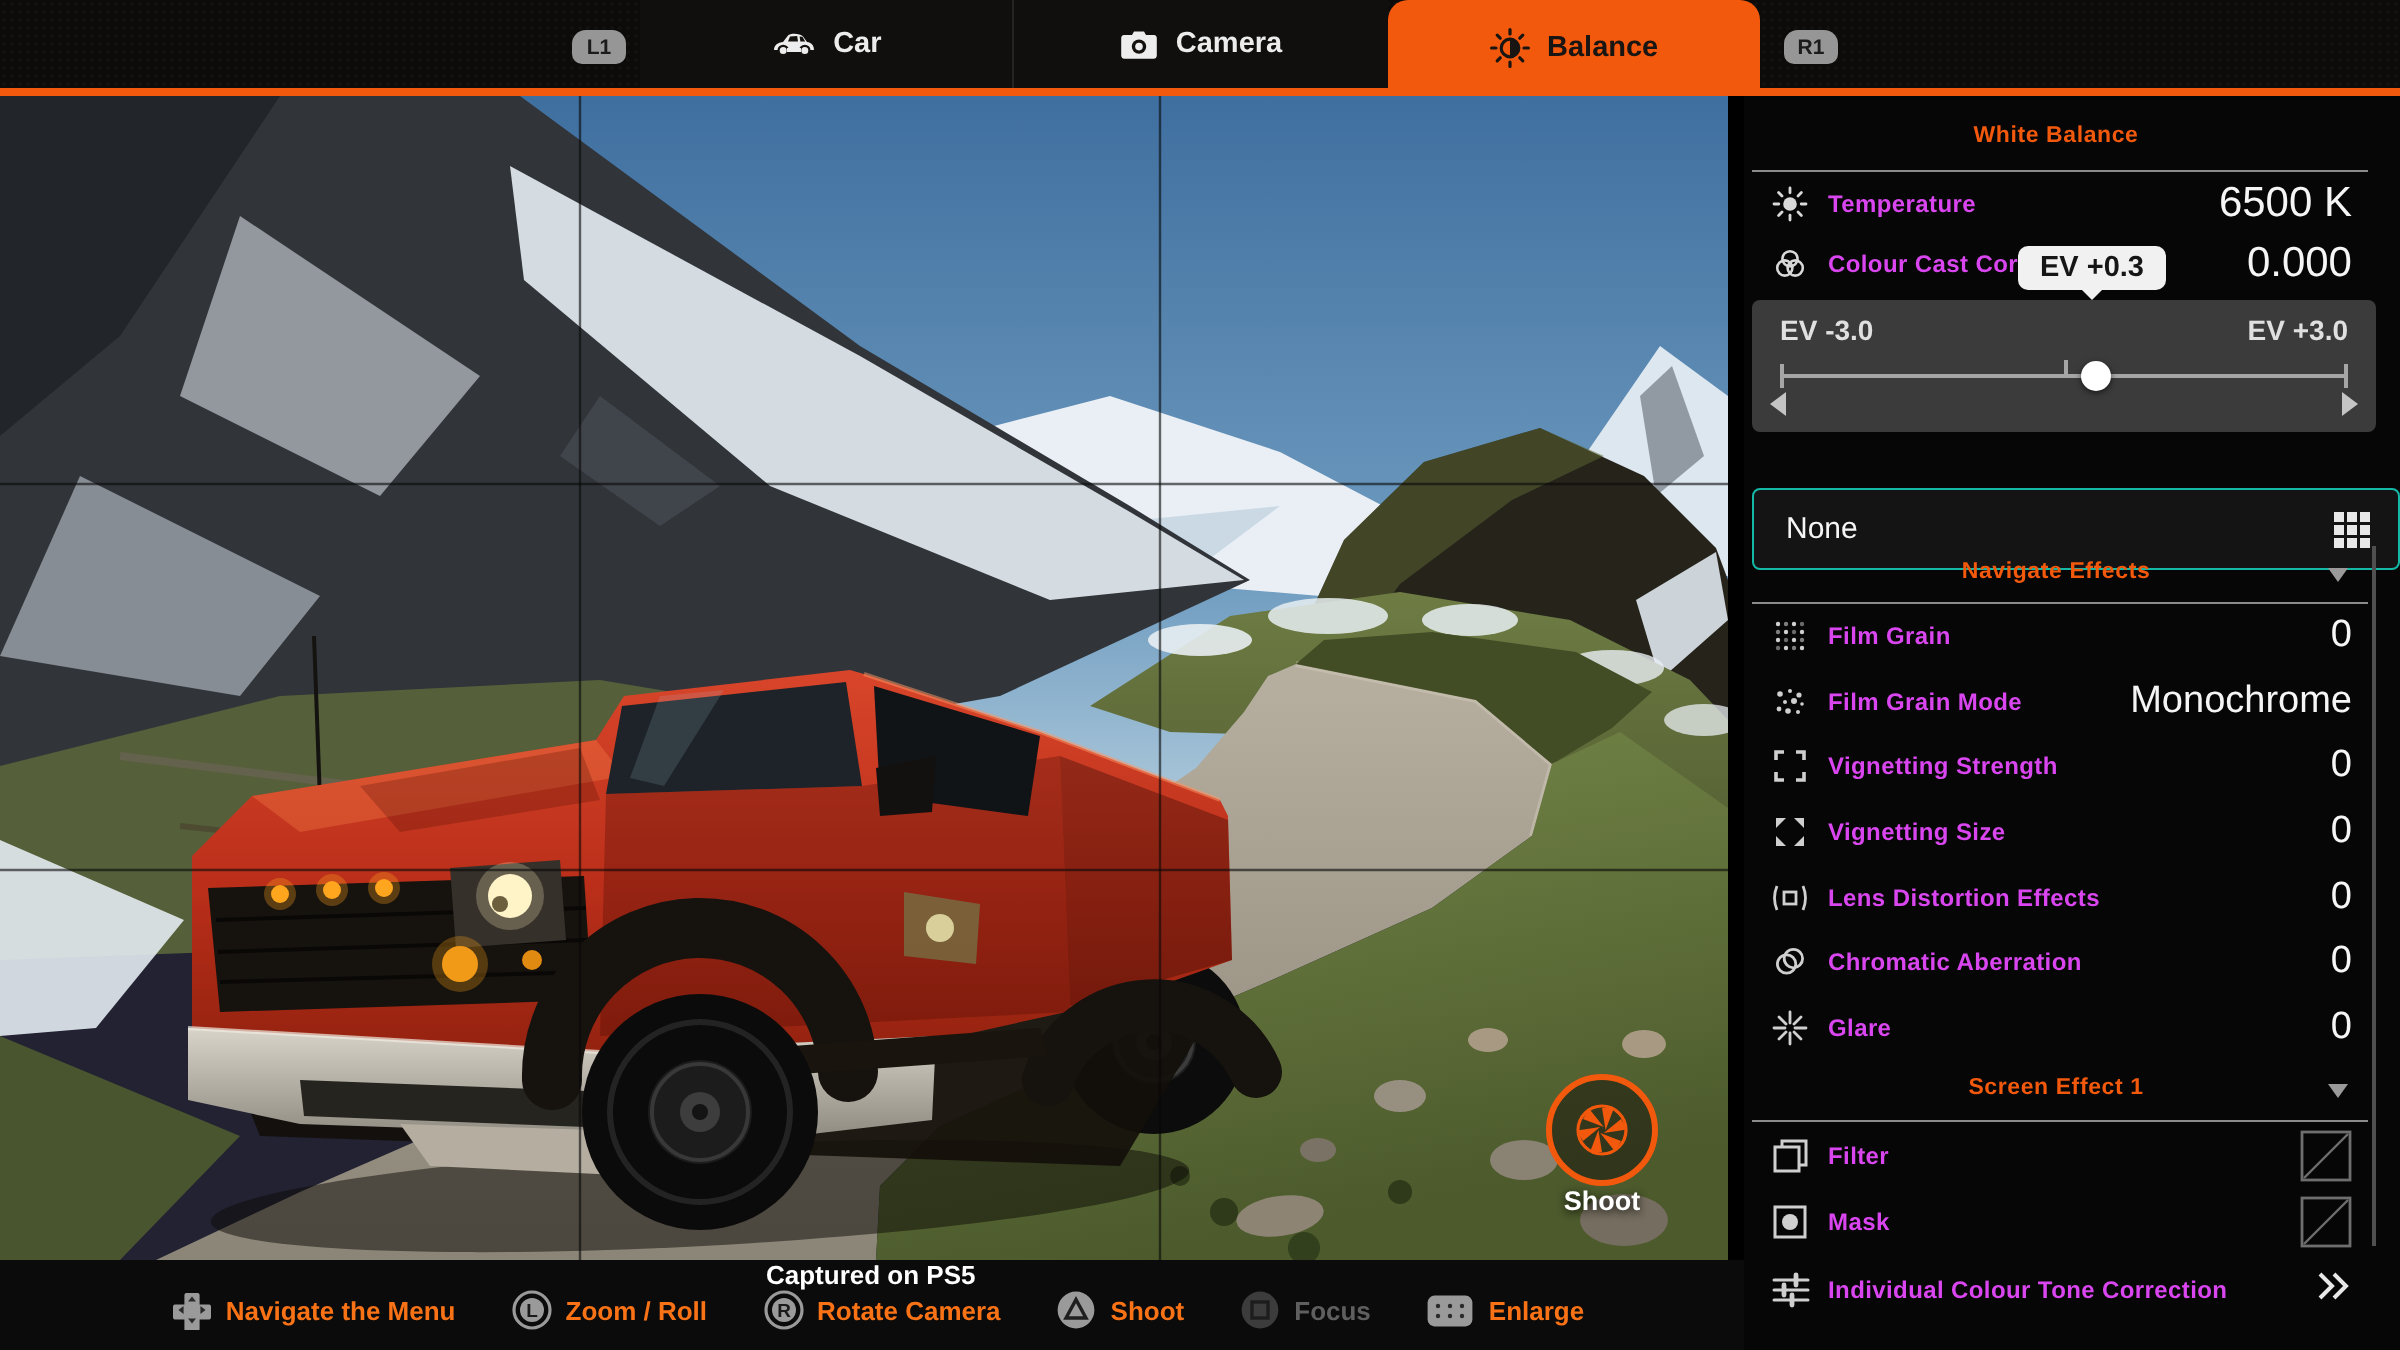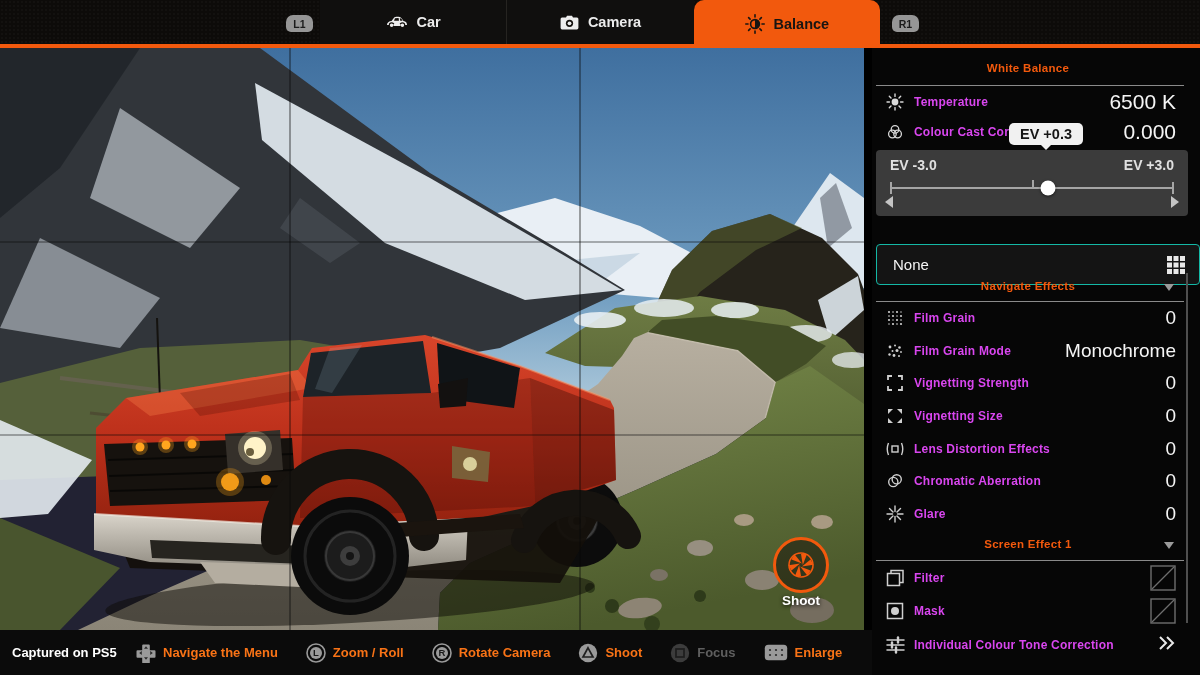--- a/index.html
+++ b/index.html
@@ -61,21 +61,21 @@
        color:#161616;font-size:14.5px;font-weight:700;padding:3px 11px;border-radius:5px;white-space:nowrap;}
   .ev-tooltip:after{content:"";position:absolute;left:50%;bottom:-11px;transform:translateX(-50%);
        border:6px solid transparent;border-top-color:#f1f1f1;}
   .none-box{position:absolute;left:4px;top:172px;width:324px;height:41px;background:#141414;
        border:1px solid #14b8a6;border-radius:4px;display:flex;align-items:center;cursor:pointer;box-sizing:border-box;margin-top:24px;}
   .none-label{margin-left:16px;color:#f5f5f5;font-size:15px;font-weight:500;}
   .none-grid{position:absolute;right:13px;top:10px;}
   .scrollbar{position:absolute;left:314px;top:225px;width:2px;height:350px;background:#4f4f4f;}
   
   .footer{position:absolute;left:0;top:630px;width:872px;height:45px;background:#0b0b0b;
-       display:flex;align-items:center;}
+       display:flex;align-items:center;flex-direction:column;}
   .captured{margin-left:12px;color:#fff;font-size:13px;font-weight:600;width:118px;flex-shrink:0;}
   .hints{display:flex;align-items:center;gap:28px;margin-left:6px;}
   .hint{display:flex;align-items:center;gap:7px;color:#f97316;font-size:13px;font-weight:600;white-space:nowrap;}
   .hint.disabled{color:#5f5f5f;}
 </style>
 </head>
 <body>
 
 <div id="app">
 

